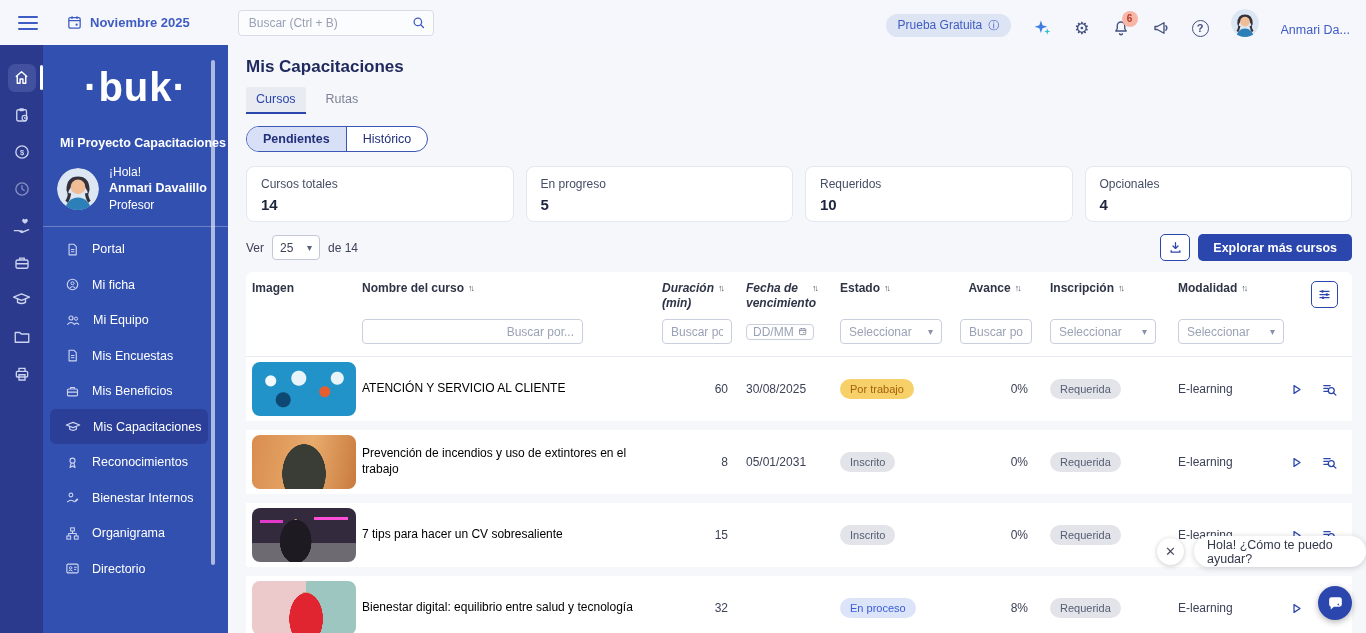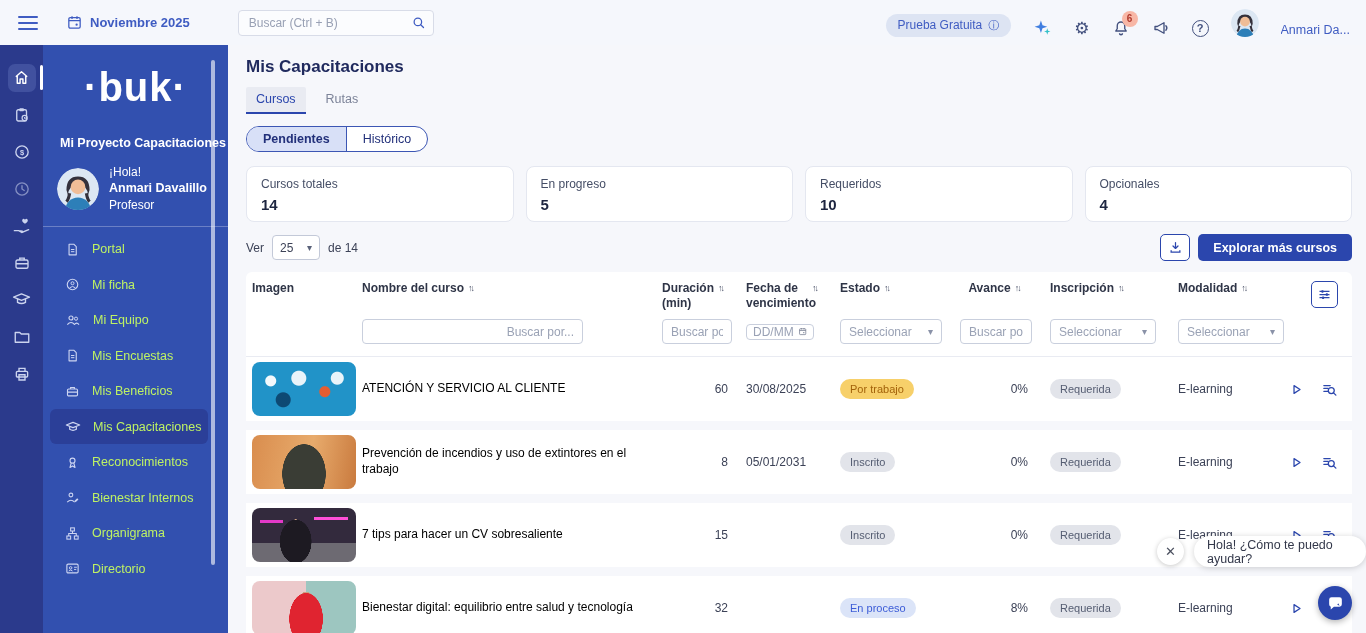--- a/index.html
+++ b/index.html
@@ -37,21 +37,21 @@
   
   .sidebar { position:absolute; left:43px; top:45px; width:185px; height:588px; background:#3250af; color:#fff; z-index:4; }
   .sb-logo { text-align:center; font-size:40px; font-weight:bold; letter-spacing:1px; padding-top:20px; color:#fff; }
   .sb-project { font-size:12.5px; font-weight:bold; padding:26px 0 0 17px; }
   .sb-profile { display:flex; gap:10px; padding:14px 0 0 14px; align-items:center; }
   .sb-avatar { width:42px; height:42px; border-radius:50%; overflow:hidden; flex:none; cursor:pointer; }
   .sb-prof-txt { line-height:1.35; font-size:12px; }
   .sb-prof-txt .nm { font-weight:bold; font-size:12.5px; }
   .sb-divider { border-top:1px solid rgba(255,255,255,.28); margin:13px 0 4px 0; }
   .sb-menu { list-style:none; }
-  .sb-item { display:flex; align-items:center; gap:12px; height:35.5px; padding-left:22px; font-size:12.5px; color:#bef264; cursor:pointer; }
+  .sb-item { display:flex; align-items:center; gap:12px; height:35.5px; padding-left:22px; font-size:12.5px; color:#ffffff; cursor:pointer; }
   .sb-item .mi { color:#cdd5f2; flex:none; }
   .sb-item.active { background:#2b3f98; border-radius:6px; margin:0 20px 0 7px; padding-left:15px; }
   .sb-scrollbar { position:absolute; right:13px; top:15px; width:4px; height:505px; background:rgba(255,255,255,.6); border-radius:2px; cursor:grab; }
 
   
   .main { position:absolute; left:228px; top:45px; width:1138px; height:588px; background:#f6f7fb; padding:12px 14px 0 18px; overflow:hidden; }
   .page-title { font-size:17px; font-weight:bold; color:#202a5e; }
   .tabs { display:flex; gap:10px; margin-top:10px; }
   .tab { padding:5px 10px 6px; font-size:12.5px; color:#7c8398; cursor:pointer; }
   .tab.active { background:#e9ebf2; color:#2b46ad; border-bottom:2px solid #2b46ad; border-radius:2px 2px 0 0; }
@@ -82,21 +82,21 @@
   .c-date { width:98px; flex:none; padding-left:12px; }
   .c-state { width:120px; flex:none; padding-left:8px; }
   .c-adv { width:80px; flex:none; text-align:right; padding-right:4px; }
   .c-insc { width:128px; flex:none; padding-left:18px; }
   .c-mod { width:112px; flex:none; padding-left:18px; }
   .c-act { flex:1; display:flex; justify-content:flex-end; align-items:center; gap:16px; padding-right:14px; }
   .hrow { align-items:flex-start; }
   .hcell { font-size:12px; font-weight:bold; color:#2f3547; display:inline-flex; gap:4px; align-items:flex-start; }
   .hcell.sortable { cursor:pointer; }
   .sort-glyph { font-size:9px; color:#4a5168; letter-spacing:-2px; margin-top:2px; }
-  .two-line { line-height:1.25; }
+  .two-line { line-height:1.25;font-style:italic; }
   .btn-settings { width:27px; height:27px; border:1px solid #2b46ad; border-radius:5px; background:#fff; color:#2b46ad; display:flex; align-items:center; justify-content:center; cursor:pointer; }
   .frow { margin-top:8px; }
   .f-input { height:25px; border:1px solid #c9cfdd; border-radius:4px; background:#fff; font-size:12px; color:#3c4257; padding:0 8px; font-family:inherit; }
   .f-input::placeholder { color:#9aa2b5; }
   .f-select { height:25px; border:1px solid #c9cfdd; border-radius:4px; background:#fff; color:#9aa2b5; display:inline-flex; align-items:center; justify-content:space-between; padding:0 8px; cursor:pointer; }
   .f-select .chev { font-size:10px; color:#8a92a8; }
   .f-date { height:16px; border:1px solid #c9cfdd; border-radius:4px; background:#fff; color:#9aa2b5; display:inline-flex; align-items:center; justify-content:space-between; padding:0 6px; cursor:pointer; gap:4px; }
 
   .trow { background:#fff; height:64px; }
   .trow + .trow { margin-top:9px; }

